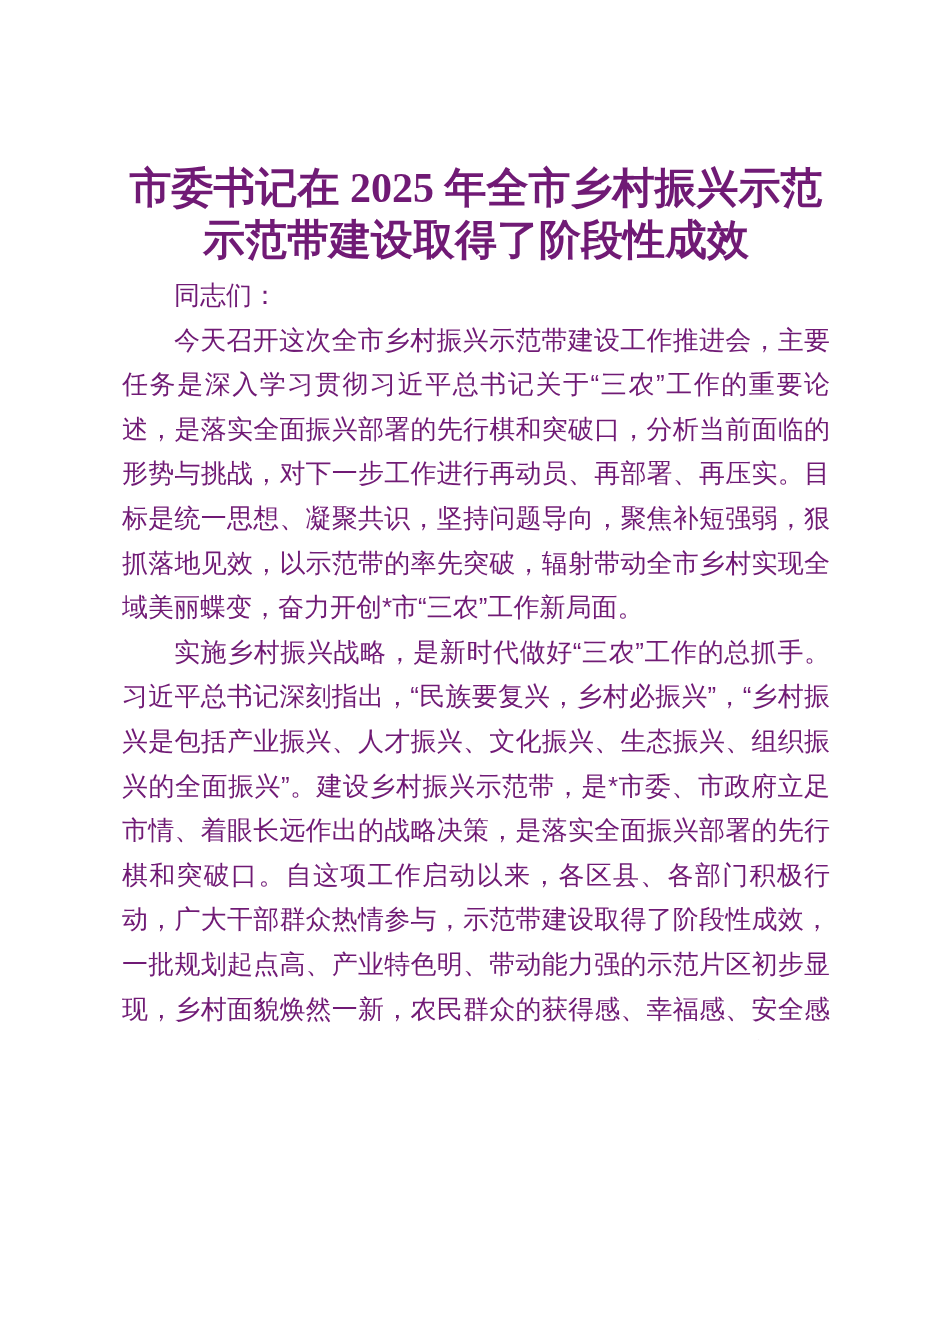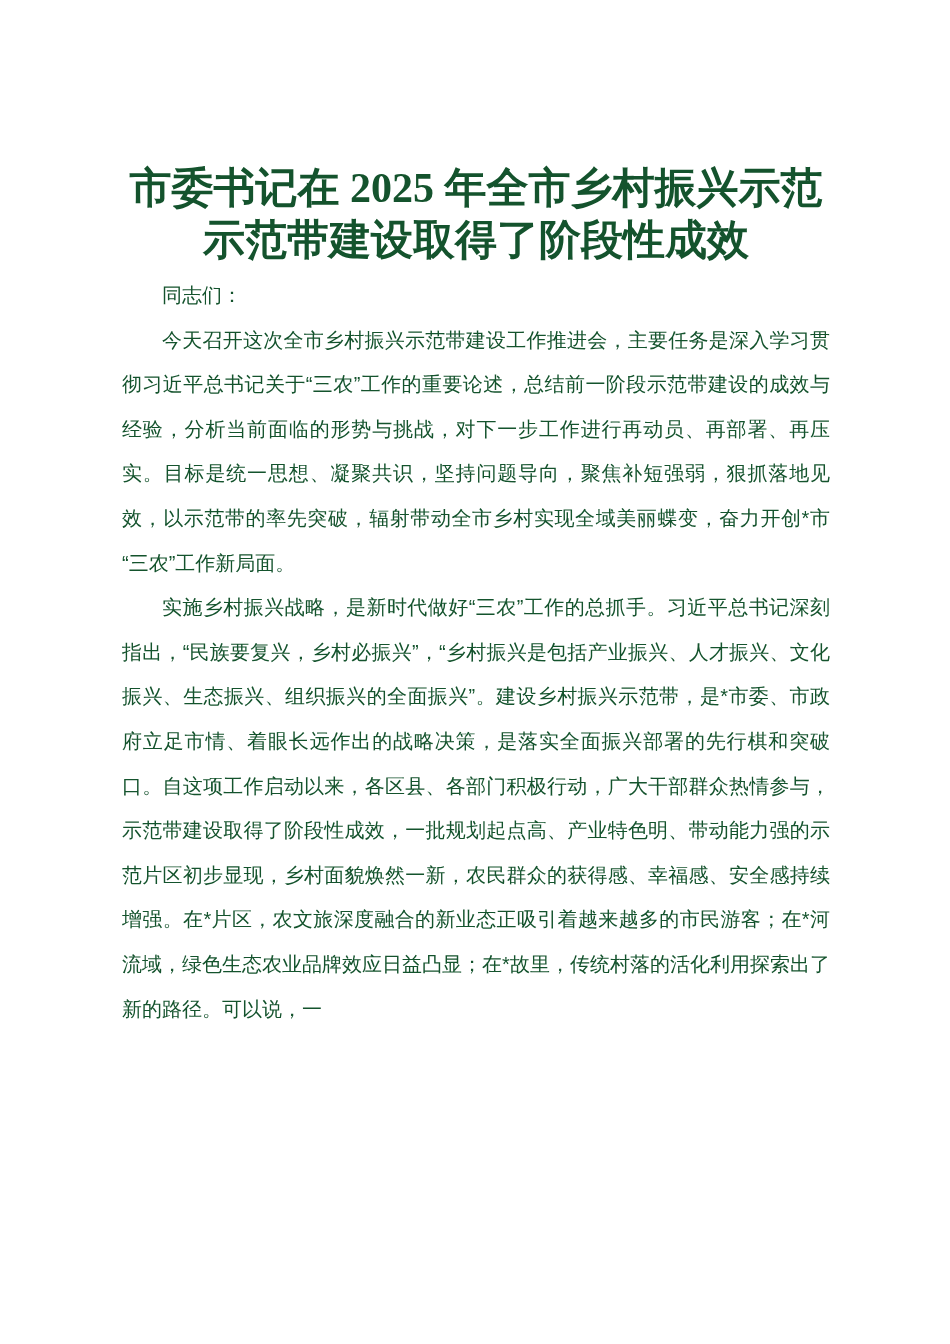--- a/index.html
+++ b/index.html
@@ -11,39 +11,39 @@
     height: 1344px;
     background: #ffffff;
     font-family: "Liberation Sans", "DejaVu Sans", sans-serif;
   }
   .page {
     box-sizing: border-box;
     width: 950px;
     height: 1040px;
     padding: 162px 120px 40px 122px;
     background: #ffffff;
-    color: #14532d;
+    color: #701a75;
     overflow: hidden;
   }
   .doc-title {
     margin: 0 0 7px 0;
     font-family: "Liberation Serif", "DejaVu Serif", serif;
     font-weight: bold;
     font-size: 42px;
     line-height: 52px;
     text-align: center;
     letter-spacing: 0;
   }
   .title-line {
     display: block;
     white-space: nowrap;
   }
   .doc-body {
     font-family: "Liberation Sans", "DejaVu Sans", sans-serif;
-    font-size: 20px;
+    font-size: 26px;
     line-height: 44.6px;
   }
   .para {
     margin: 0;
     text-indent: 2em;
     text-align: justify;
     text-justify: inter-ideograph;
     word-break: normal;
   }
 </style>
@@ -52,17 +52,17 @@
 
 <div class="page">
 
   <h1 class="doc-title">
     <span class="title-line">市委书记在 2025 年全市乡村振兴示范</span>
     <span class="title-line">示范带建设取得了阶段性成效</span>
   </h1>
 
   <div class="doc-body">
     <p class="para">同志们：</p>
-    <p class="para">今天召开这次全市乡村振兴示范带建设工作推进会，主要任务是深入学习贯彻习近平总书记关于“三农”工作的重要论述，总结前一阶段示范带建设的成效与经验，分析当前面临的形势与挑战，对下一步工作进行再动员、再部署、再压实。目标是统一思想、凝聚共识，坚持问题导向，聚焦补短强弱，狠抓落地见效，以示范带的率先突破，辐射带动全市乡村实现全域美丽蝶变，奋力开创*市“三农”工作新局面。</p>
+    <p class="para">今天召开这次全市乡村振兴示范带建设工作推进会，主要任务是深入学习贯彻习近平总书记关于“三农”工作的重要论述，是落实全面振兴部署的先行棋和突破口，分析当前面临的形势与挑战，对下一步工作进行再动员、再部署、再压实。目标是统一思想、凝聚共识，坚持问题导向，聚焦补短强弱，狠抓落地见效，以示范带的率先突破，辐射带动全市乡村实现全域美丽蝶变，奋力开创*市“三农”工作新局面。</p>
     <p class="para">实施乡村振兴战略，是新时代做好“三农”工作的总抓手。习近平总书记深刻指出，“民族要复兴，乡村必振兴”，“乡村振兴是包括产业振兴、人才振兴、文化振兴、生态振兴、组织振兴的全面振兴”。建设乡村振兴示范带，是*市委、市政府立足市情、着眼长远作出的战略决策，是落实全面振兴部署的先行棋和突破口。自这项工作启动以来，各区县、各部门积极行动，广大干部群众热情参与，示范带建设取得了阶段性成效，一批规划起点高、产业特色明、带动能力强的示范片区初步显现，乡村面貌焕然一新，农民群众的获得感、幸福感、安全感持续增强。在*片区，农文旅深度融合的新业态正吸引着越来越多的市民游客；在*河流域，绿色生态农业品牌效应日益凸显；在*故里，传统村落的活化利用探索出了新的路径。可以说，一</p>
   </div>
 
 </div>
 
 </body></html>

